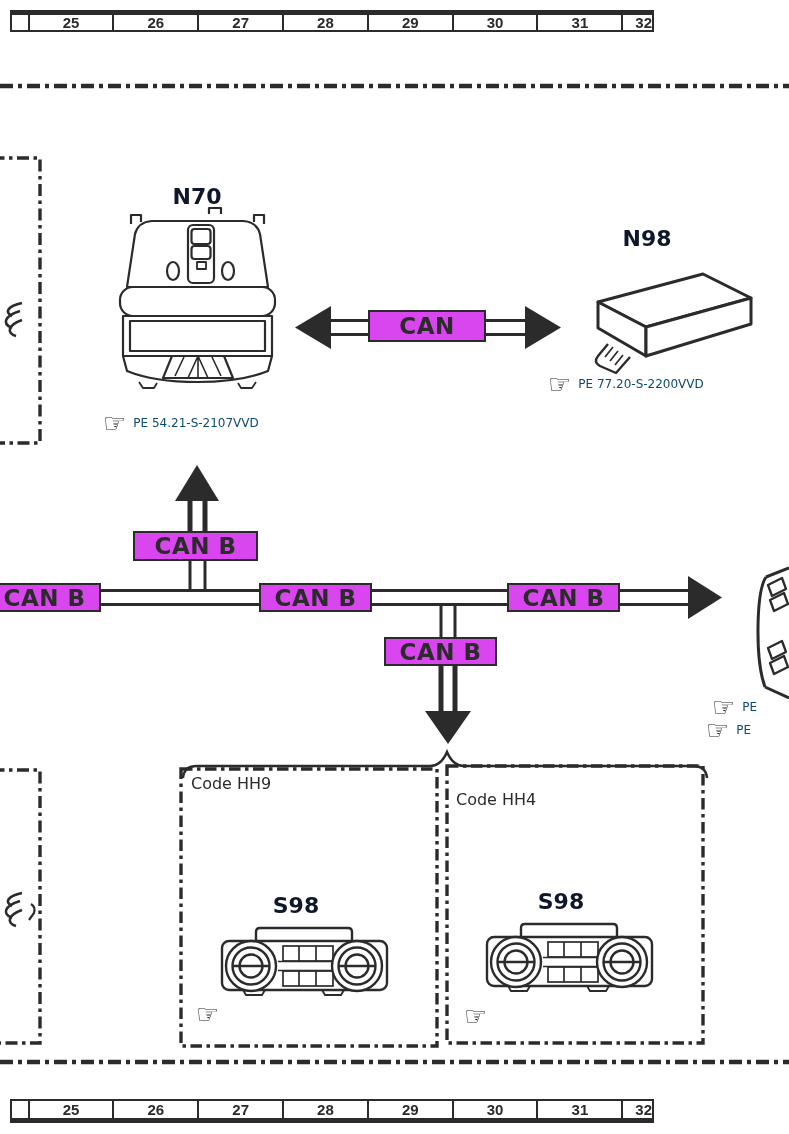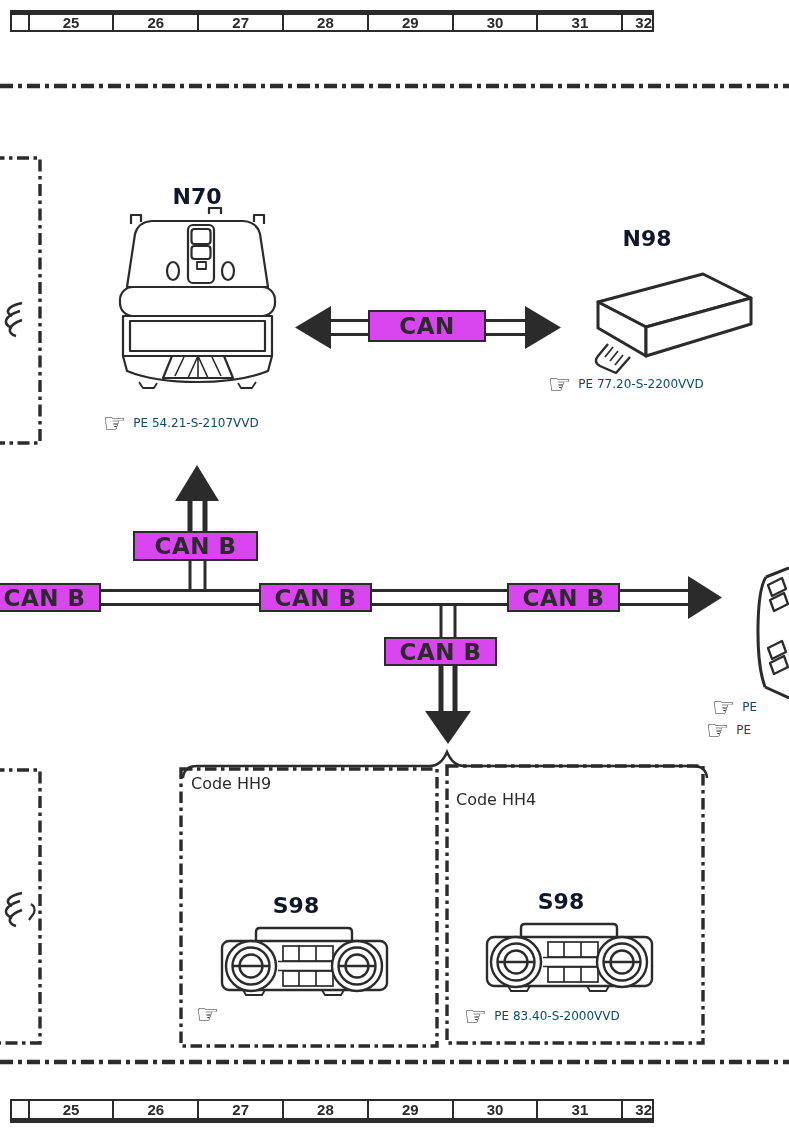--- a/index.html
+++ b/index.html
@@ -219,21 +219,20 @@
   </div>
   <div class="ref" style="left:548px;top:374px;">
     <span class="hand">☞</span>
     <span class="reftext">PE 77.20-S-2200VVD</span>
   </div>
   <div class="ref" style="left:196px;top:1004px;">
     <span class="hand">☞</span>
   </div>
   <div class="ref" style="left:464px;top:1006px;">
     <span class="hand">☞</span>
-    <span class="reftext">PE 83.40-S-2000VVD</span>
   </div>
   <div class="ref" style="left:712px;top:697px;">
     <span class="hand">☞</span>
     <span class="reftext">PE</span>
   </div>
   <div class="ref" style="left:706px;top:720px;">
     <span class="hand">☞</span>
     <span class="reftext">PE</span>
   </div>
 

